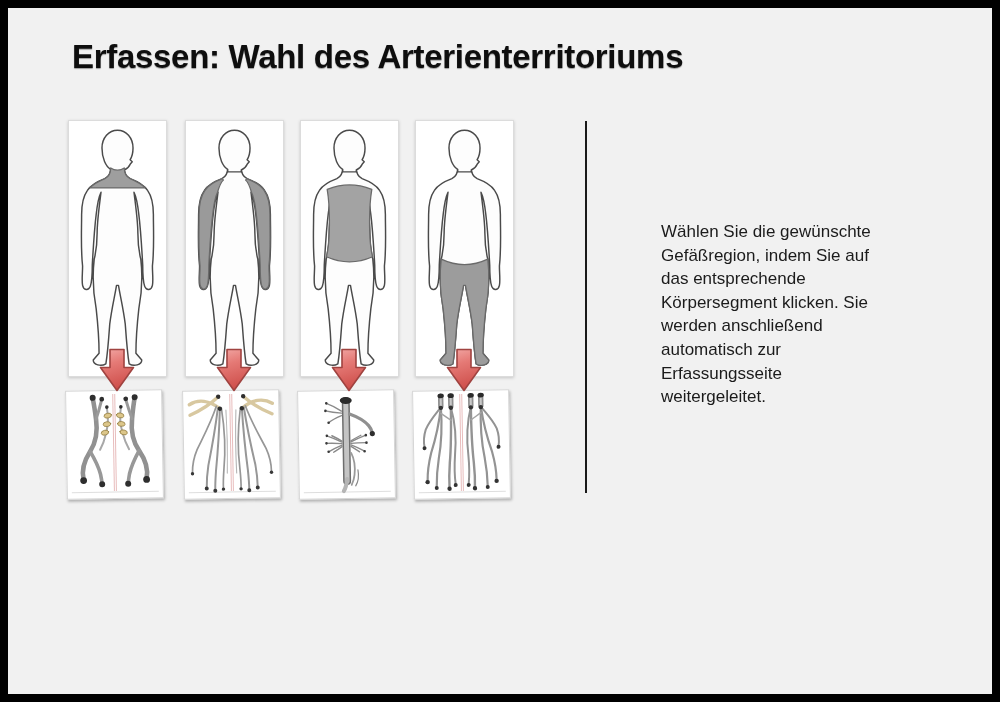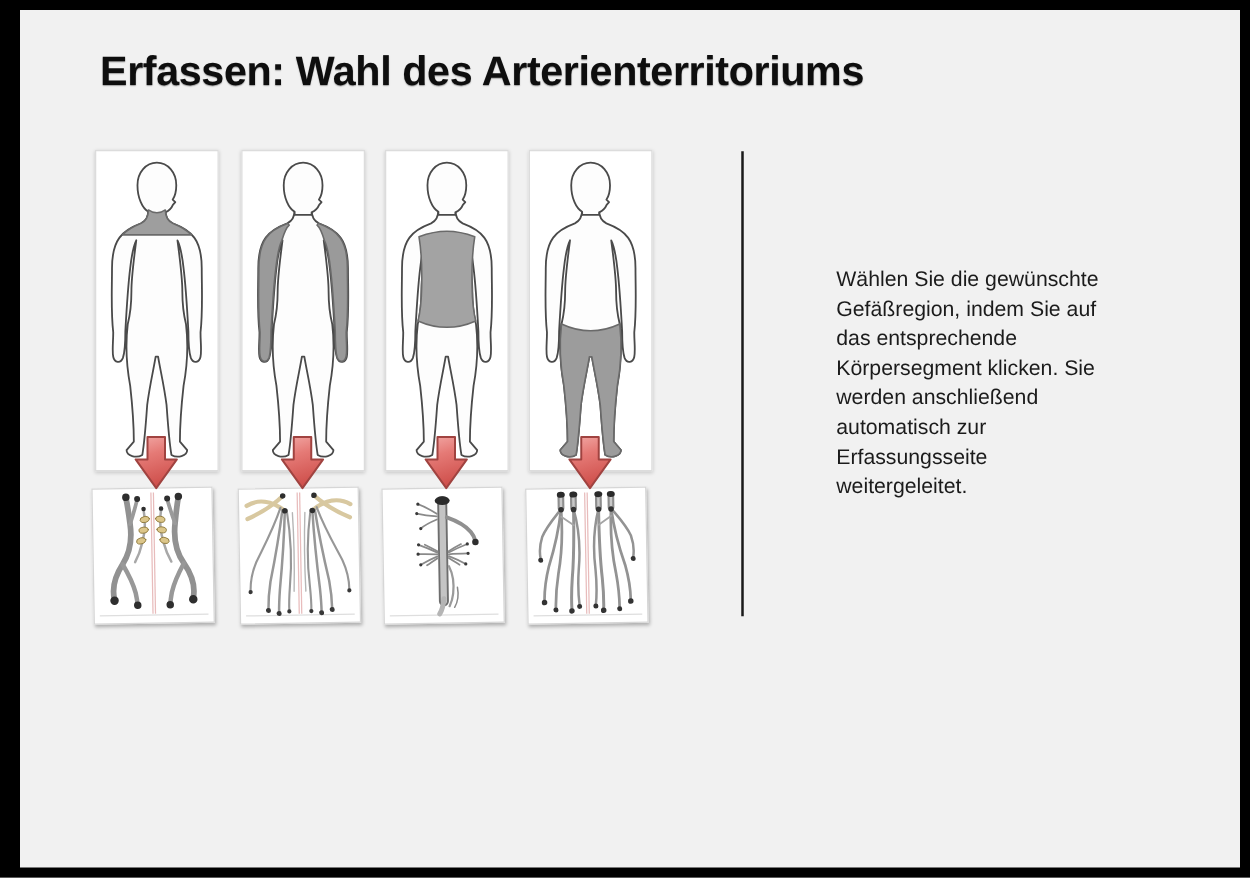--- a/index.html
+++ b/index.html
@@ -1,21 +1,21 @@
 <!DOCTYPE html>
 <html><head>
 <meta charset="utf-8">
 <style>
   html,body{margin:0;padding:0;}
   body{
     width:1000px;height:702px;position:relative;overflow:hidden;
     background:#000;font-family:"Liberation Sans",sans-serif;
   }
   .frame{position:absolute;inset:0;background:#000;}
-  .slide{position:absolute;inset:8px;background:#f1f1f1;margin-left:8px;}
+  .slide{position:absolute;inset:8px;background:#f1f1f1;}
 
   .title{
     position:absolute;left:64px;top:30px;margin:0;
     font-size:33px;font-weight:bold;color:#0e0e0e;letter-spacing:-0.3px;
     text-shadow:0 1px 1px rgba(0,0,0,0.35);white-space:nowrap;
   }
 
   .body-panel{
     position:absolute;top:112px;width:97px;height:255px;
     background:#fff;border:1px solid #dcdcdc;
@@ -38,21 +38,21 @@
     background:#fff;border:1px solid #d6d6d6;
     box-shadow:1px 2px 3px rgba(0,0,0,0.28);
     transform:rotate(-1deg);
   }
   .ac1{left:58px}.ac2{left:175px}.ac3{left:290px}.ac4{left:405px}
   .artery-card svg{width:100%;height:100%;display:block}
 
   .divider{position:absolute;left:577px;top:113px;width:2px;height:372px;background:#1a1a1a;}
 
   .instructions{
-    position:absolute;left:653px;top:204px;width:250px;
+    position:absolute;left:653px;top:212px;width:250px;
     font-size:17px;line-height:23.6px;color:#1b1b1b;
     white-space:pre-line;
   }
   .defs-holder{position:absolute;width:0;height:0;overflow:hidden;}
 </style>
 </head>
 <body>
 
 <svg class="defs-holder" aria-hidden="true">
   <defs>

